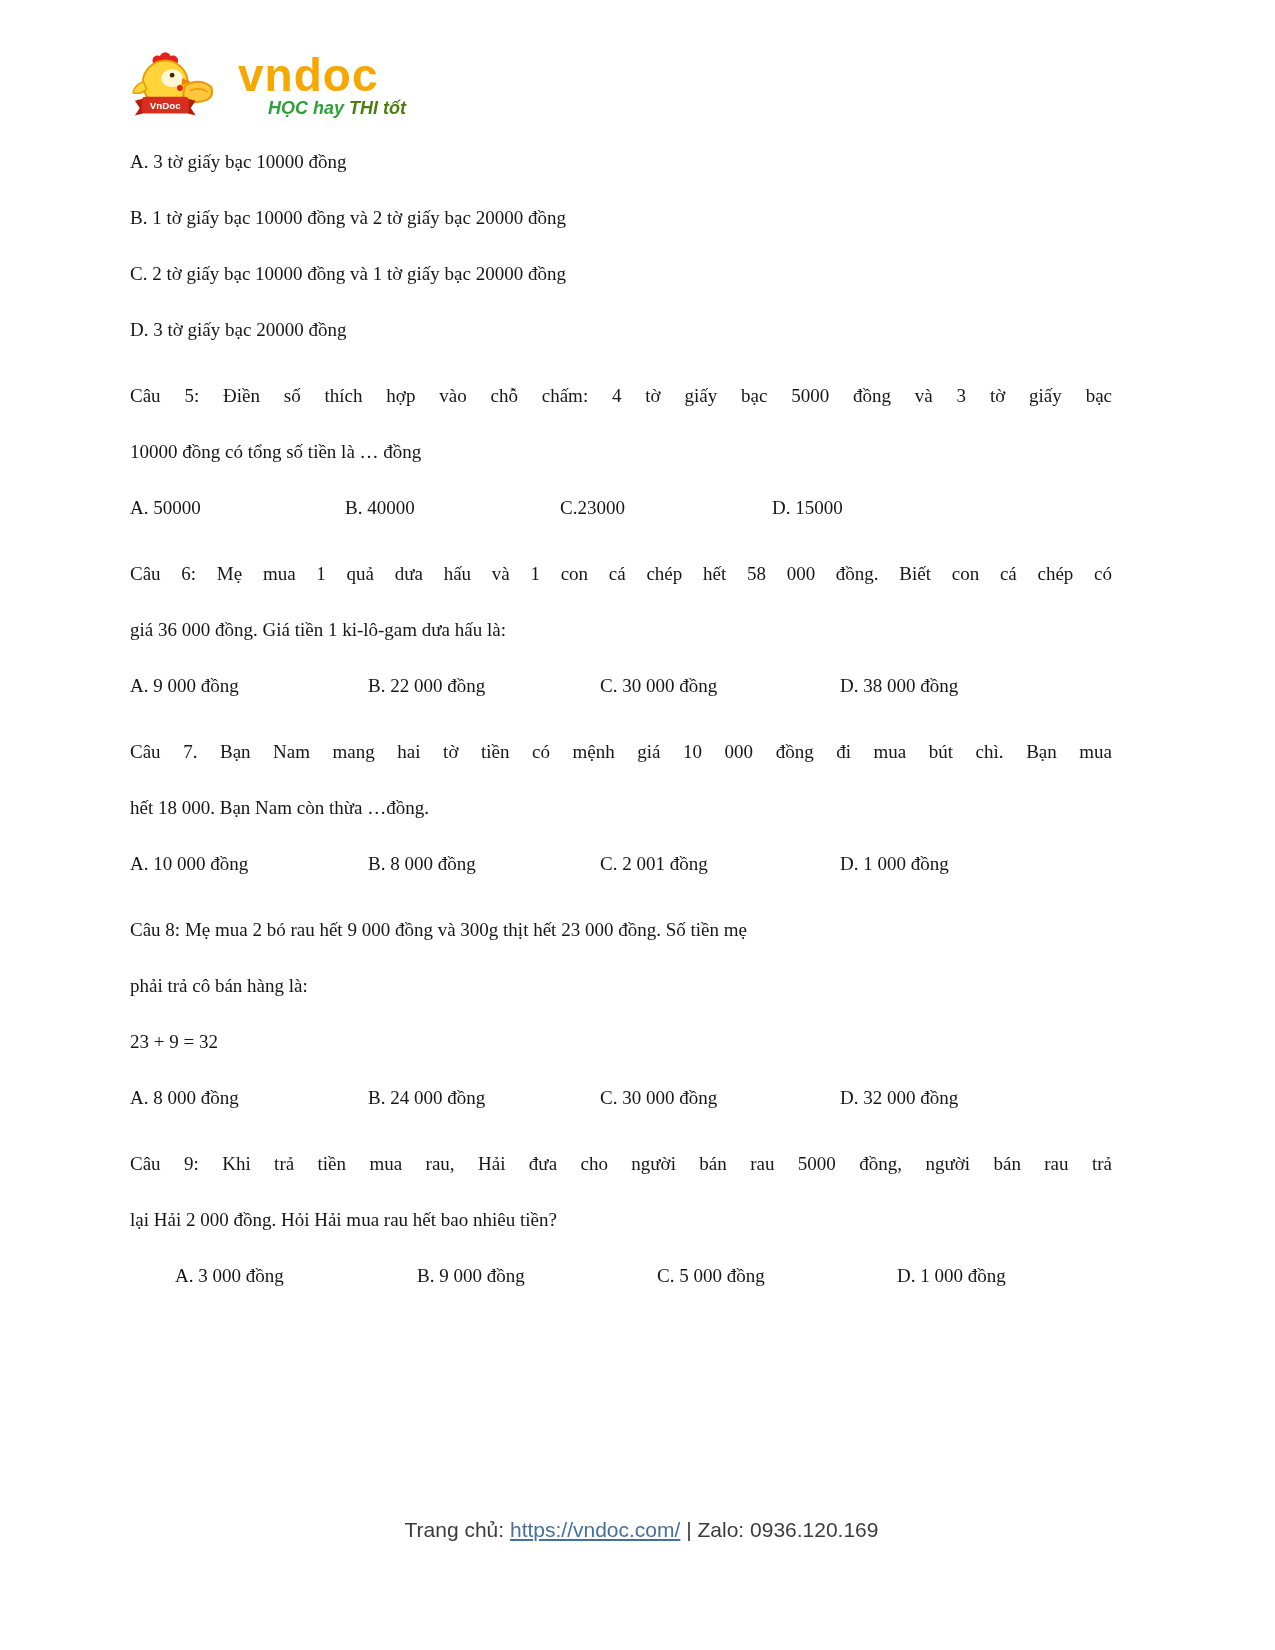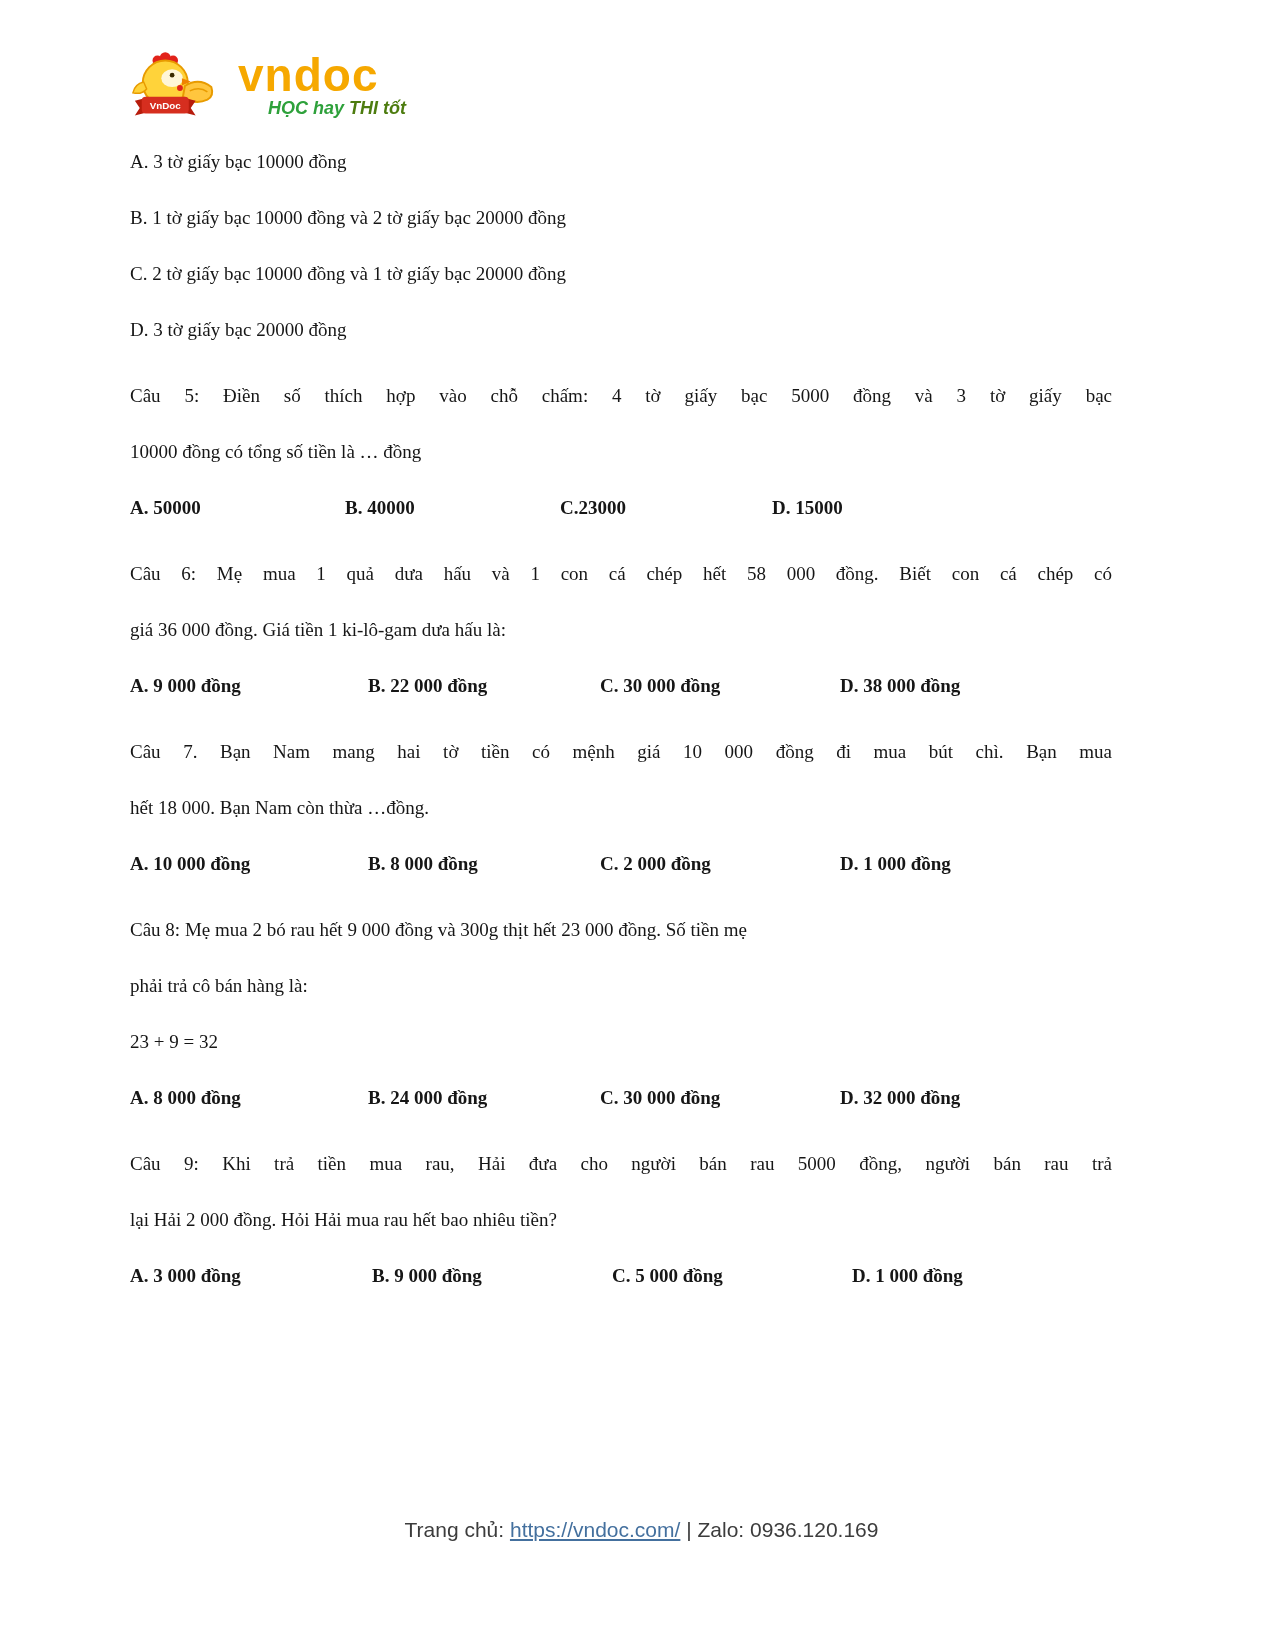--- a/index.html
+++ b/index.html
@@ -46,24 +46,24 @@
     left:130px;
     top:134px;
     width:982px;
     font-size:19px;
     line-height:56px;
   }
   .line,.q-line{margin:0;padding:0;}
   .jl{text-align:justify;text-align-last:justify;}
   .q-label{font-weight:normal;}
   .question{margin-top:10px;}
-  .opts{display:grid;font-weight:bold;}
+  .opts{display:grid;}
   .opts-a{grid-template-columns:215px 215px 212px auto;}
   .opts-b{grid-template-columns:238px 232px 240px auto;}
-  .opts-c{grid-template-columns:242px 240px 240px auto;}
+  .opts-c{grid-template-columns:242px 240px 240px auto;margin-left:45px;}
   
   .footer{
     position:absolute;
     left:8px;right:0;
     top:1518px;
     text-align:center;
     font-family:"Liberation Sans",sans-serif;
     font-size:21px;
     color:#3C3C3C;
   }
@@ -142,21 +142,21 @@
         <span>D. 38 000 đồng</span>
       </div>
     </section>
 
     <section class="question">
       <p class="q-line jl"><span class="q-label">Câu 7</span><span>. Bạn Nam mang hai tờ tiền có mệnh giá 10 000 đồng đi mua bút chì. Bạn mua</span></p>
       <p class="q-line">hết 18 000. Bạn Nam còn thừa …đồng.</p>
       <div class="opts opts-b">
         <span>A. 10 000 đồng</span>
         <span>B. 8 000 đồng</span>
-        <span>C. 2 000 đồng</span>
+        <span>C. 2 001 đồng</span>
         <span>D. 1 000 đồng</span>
       </div>
     </section>
 
     <section class="question">
       <p class="q-line"><span class="q-label">Câu 8:</span><span> Mẹ mua 2 bó rau hết 9 000 đồng và 300g thịt hết 23 000 đồng. Số tiền mẹ</span></p>
       <p class="q-line">phải trả cô bán hàng là:</p>
       <p class="q-line">23 + 9 = 32</p>
       <div class="opts opts-b">
         <span>A. 8 000 đồng</span>

